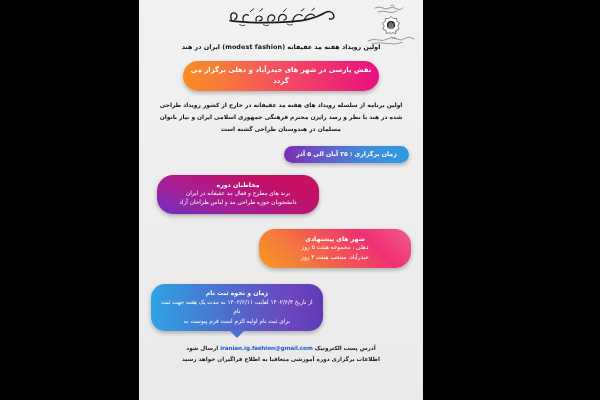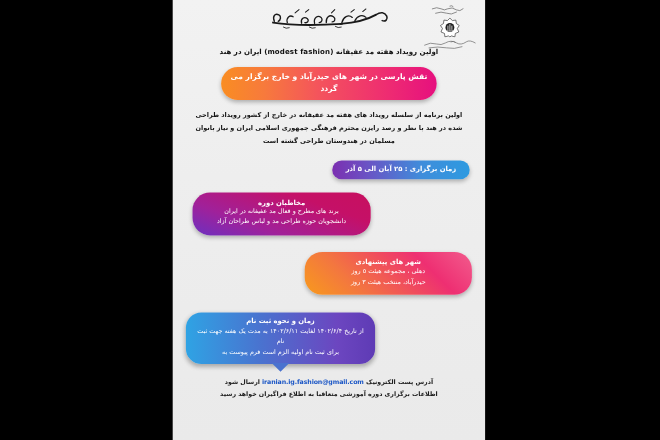--- a/index.html
+++ b/index.html
@@ -17,21 +17,21 @@
   .screen {
     position: relative;
     width: 600px;
     height: 400px;
     background: #000000;
   }
 
   
   .poster {
     position: absolute;
-    left: 157px;
+    left: 139px;
     top: 0;
     width: 284px;
     height: 400px;
     background: linear-gradient(180deg, #f2f2f2 0%, #eeeeee 40%, #eaeaea 100%);
     overflow: hidden;
     box-sizing: border-box;
     direction: rtl;
   }
 
   
@@ -243,21 +243,21 @@
           </g>
         </svg>
       </div>
     </div>
 
     <div class="subtitle">
       <span>اولین رویداد هفته مد عفیفانه (modest fashion) ایران در هند</span>
     </div>
 
     <div class="pill pill-headline">
-      <span class="pill-title">نقش پارسی در شهر های حیدرآباد و خارج برگزار می گردد</span>
+      <span class="pill-title">نقش پارسی در شهر های حیدرآباد و دهلی برگزار می گردد</span>
     </div>
 
     <div class="intro">
       <span>اولین برنامه از سلسله رویداد های هفته مد عفیفانه در خارج از کشور رویداد طراحی شده</span>
       <span>در هند با نظر و رصد رایزن محترم فرهنگی جمهوری اسلامی ایران و نیاز بانوان مسلمان</span>
       <span>در هندوستان طراحی گشته است</span>
     </div>
 
     <div class="pill pill-date">
       <span class="pill-title">زمان برگزاری : ۲۵ آبان الی ۵ آذر</span>

